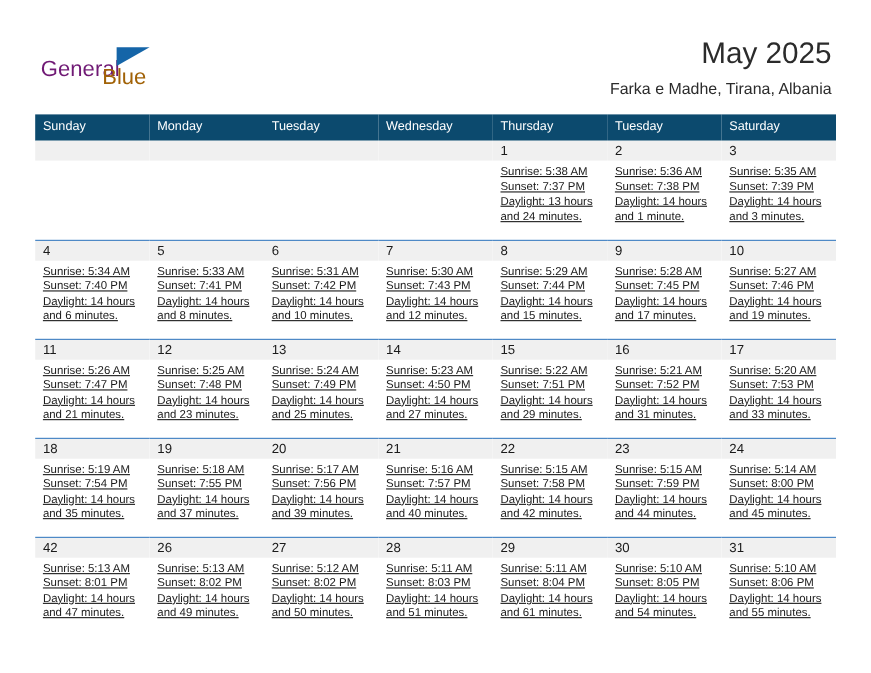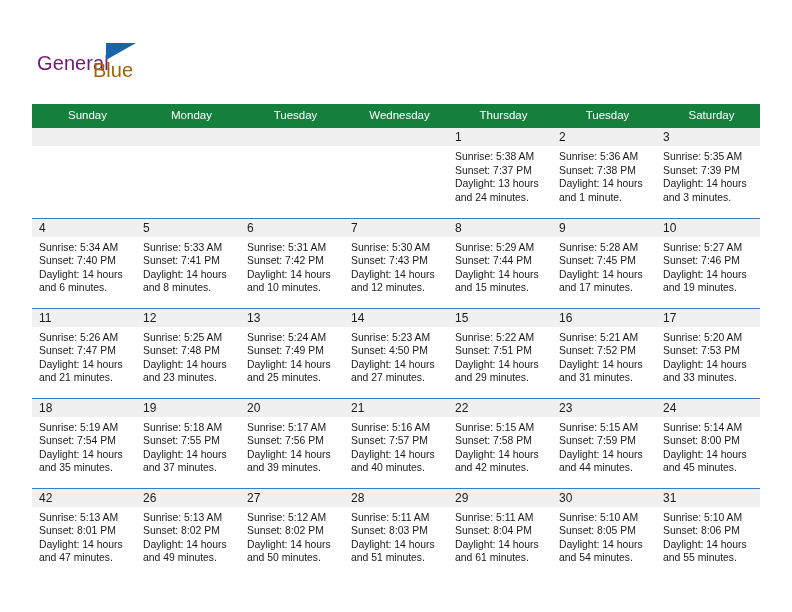--- a/index.html
+++ b/index.html
@@ -89,25 +89,25 @@
   
   .calendar {
     position: absolute;
     left: 32px;
     top: 104px;
     width: 728px;
     border-collapse: collapse;
     table-layout: fixed;
   }
   .calendar th {
-    background: #15803d;
+    background: #0c4a6e;
     color: #ffffff;
     font-weight: normal;
     font-size: 11.5px;
-    text-align: center;
+    text-align: left;
     padding: 5px 0 6px 7px;
     height: 22px;
     line-height: 13px;
     border: none;
   }
   .calendar td {
     vertical-align: top;
     width: 104px;
     height: 90px;
     padding: 0;
@@ -124,37 +124,42 @@
     padding: 1px 0 0 7px;
     font-size: 12px;
     line-height: 17px;
     color: #1a1a1a;
   }
   .cell-body {
     padding: 4px 6px 0 7px;
     font-size: 10.4px;
     line-height: 13.6px;
     color: #1a1a1a;
+    text-decoration: underline;
   }
   .cell-body div { white-space: nowrap; }
   td.empty .daynum-strip { color: transparent; }
 </style>
 </head>
 <body>
 
 <div class="page">
 
   <div class="top-header">
 
     <div class="logo">
       <span class="logo-general">General</span>
       <span class="logo-triangle"></span>
       <span class="logo-blue">Blue</span>
     </div>
 
+    <div class="title-block">
+      <div class="cal-title">May 2025</div>
+      <div class="cal-subtitle">Farka e Madhe, Tirana, Albania</div>
+    </div>
 
   </div>
 
   <table class="calendar">
     <thead>
       <tr id="weekday-row">
           <th>Sunday</th>
           <th>Monday</th>
           <th>Tuesday</th>
           <th>Wednesday</th>

